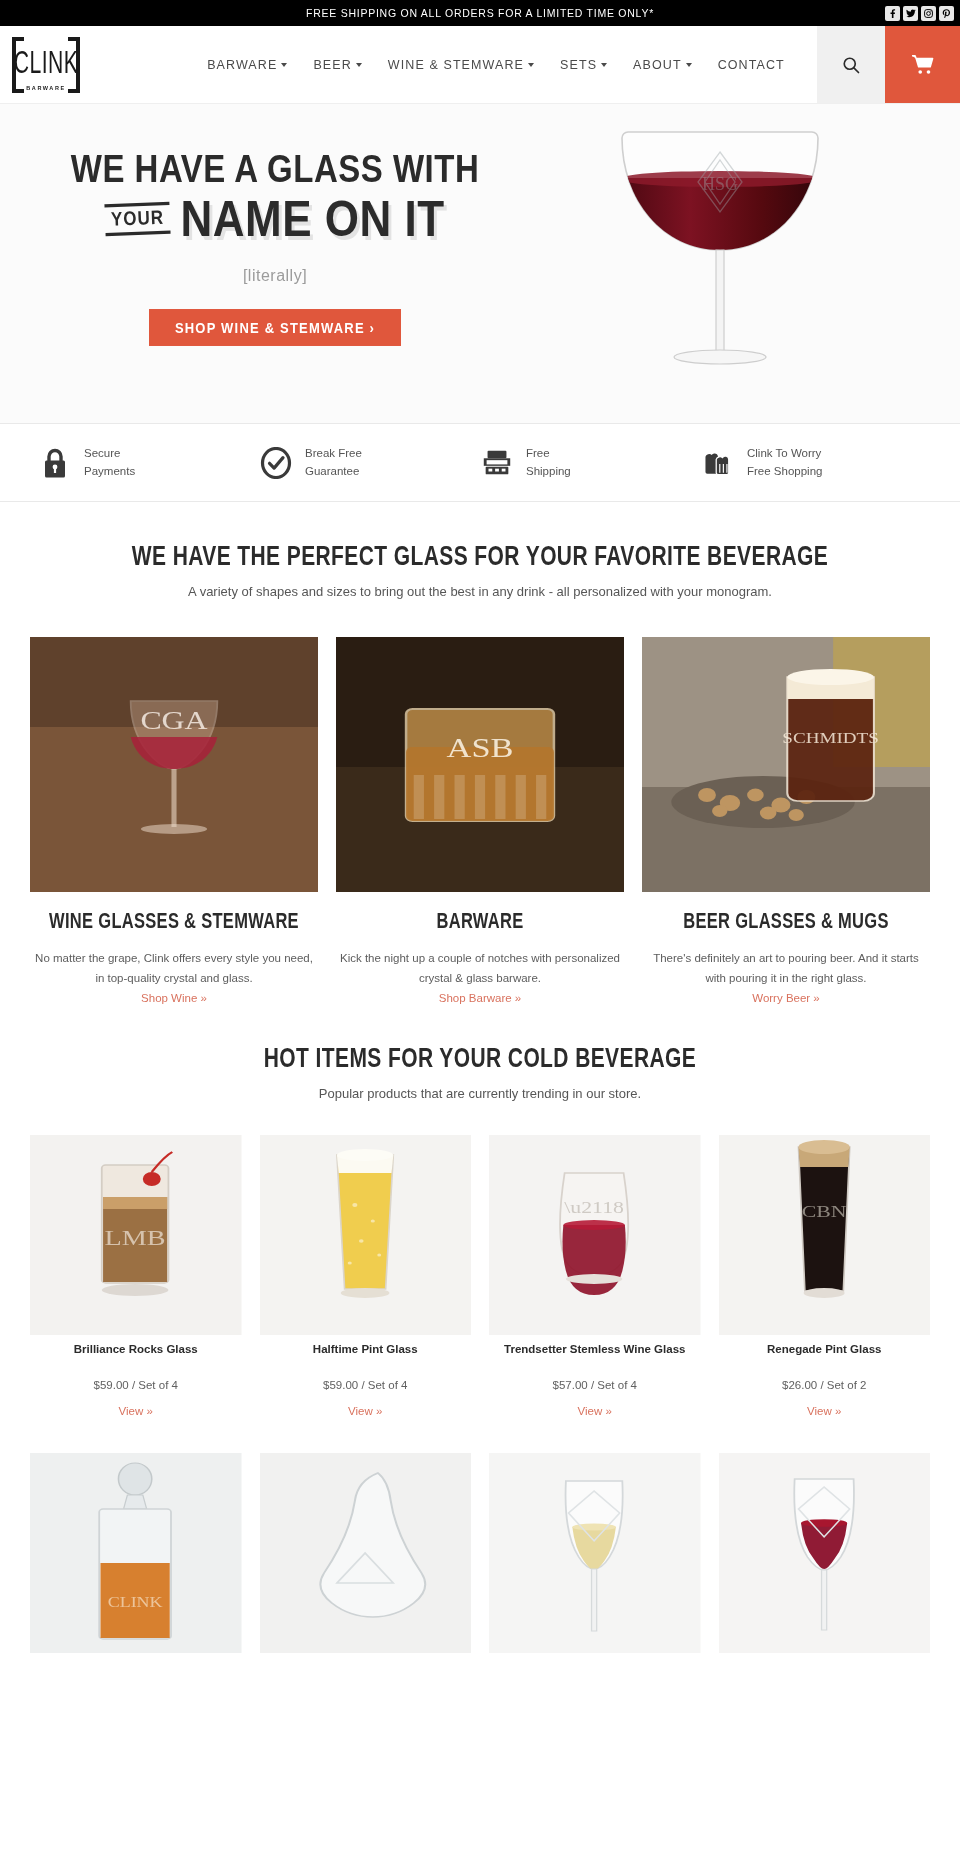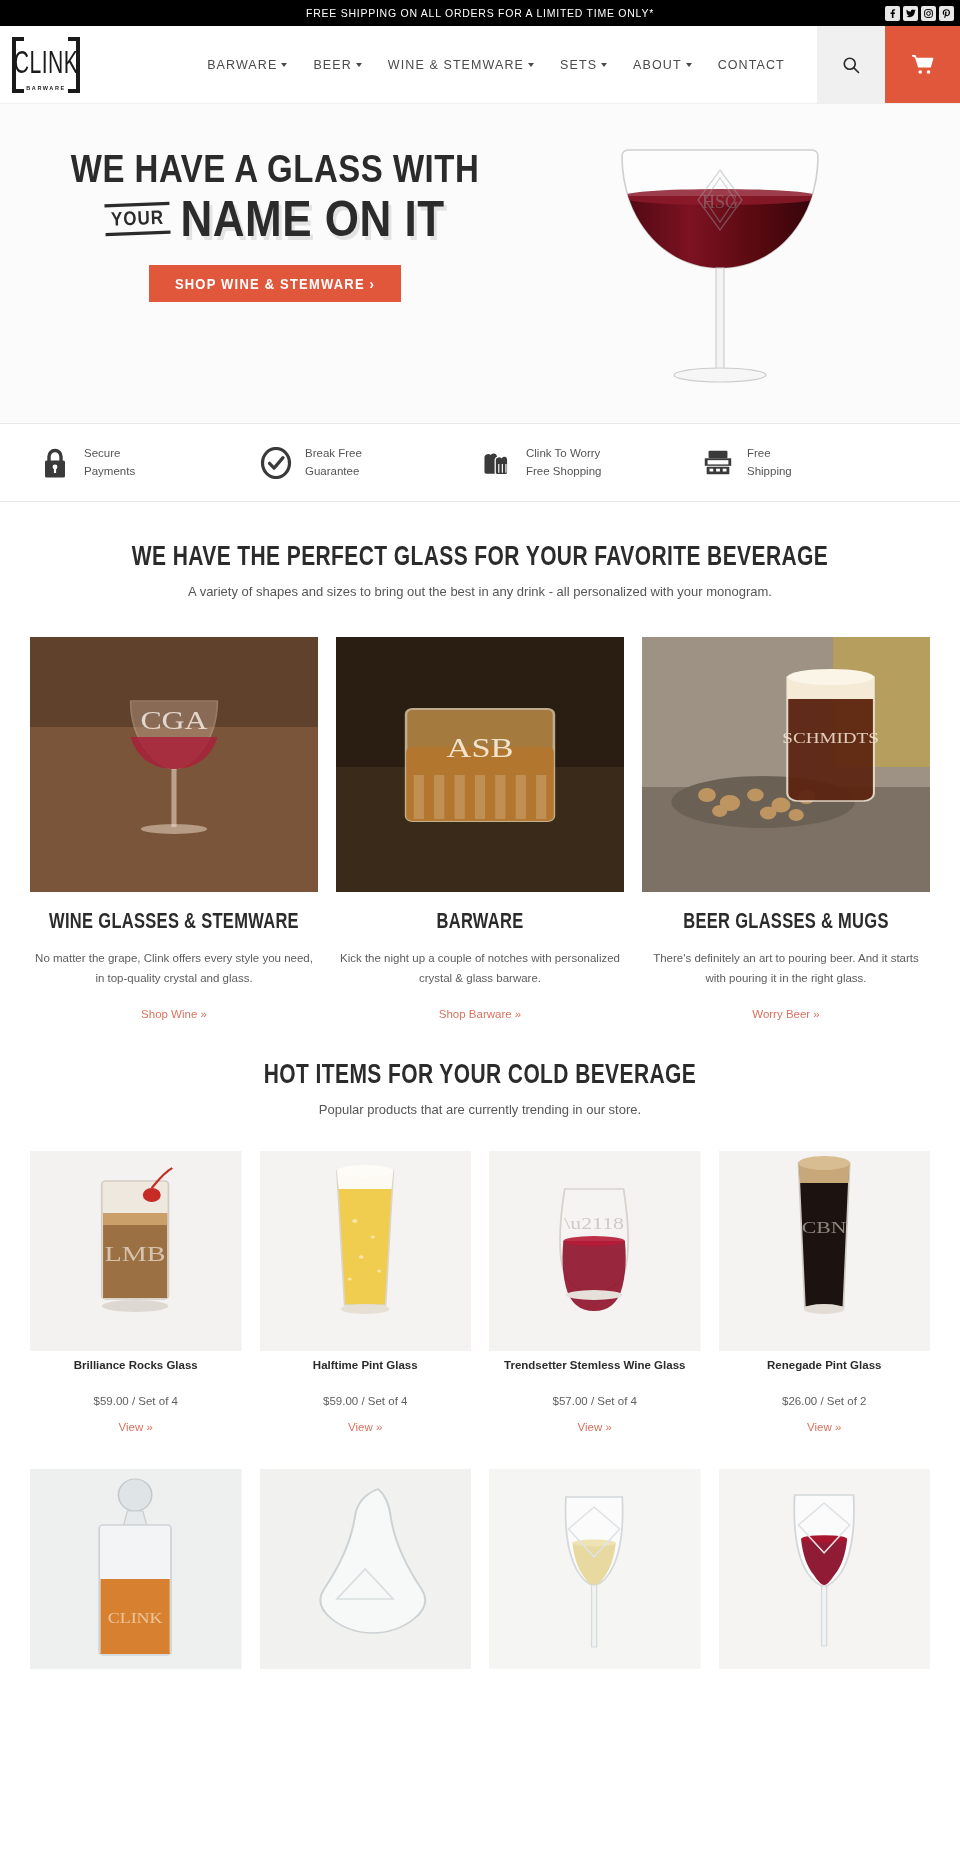--- a/index.html
+++ b/index.html
@@ -86,21 +86,21 @@
     transform:scaleY(1.15); line-height:1;
     text-shadow:3px 3px 0 #e3e3e3;
   }
   .hero-sub { margin-top:26px; font-size:16px; color:#9b9b9b; letter-spacing:.5px; }
   .hero-cta {
     display:inline-block; margin-top:26px; background:#e0573c; color:#fff;
     font-family:"Liberation Sans Narrow","Liberation Sans", sans-serif;
     font-size:13px; font-weight:bold; letter-spacing:1.2px; text-transform:uppercase;
     padding:9px 26px; cursor:pointer; transform:scaleY(1.12);
   }
-  .hero-art { position:absolute; right:110px; top:18px; width:260px; height:300px; }
+  .hero-art { position:absolute; right:110px; top:0; width:260px; height:300px; }
 
   
   .badges {
     height:78px; display:flex; align-items:center; background:#fff;
     border-bottom:1px solid #e9e9e9; padding:0 38px;
   }
   .badge { flex:1; display:flex; align-items:center; gap:12px; }
   .badge-ico { width:34px; height:34px; flex:none; display:flex; align-items:center; justify-content:center; }
   .badge-txt { font-size:11.5px; color:#555; line-height:1.55; }
 
@@ -118,21 +118,21 @@
   .cat-grid { display:flex; gap:18px; margin-top:38px; }
   .cat-card { flex:1; }
   .cat-img { width:100%; height:255px; border-radius:1px; }
   .cat-name {
     text-align:center; margin-top:19px;
     font-family:"Liberation Sans Narrow","Liberation Sans", sans-serif;
     font-size:16.5px; font-weight:bold; letter-spacing:.3px; color:#2b2b2b;
     text-transform:uppercase; transform:scaleY(1.3);
   }
   .cat-desc { text-align:center; margin-top:18px; font-size:11.5px; color:#5d5d5d; line-height:1.75; padding:0 4px; }
-  .cat-link { display:block; text-align:center; margin-top:20px; font-size:11.5px; color:#d9725e; cursor:pointer; }
+  .cat-link { display:block; text-align:center; margin-top:4px; font-size:11.5px; color:#d9725e; cursor:pointer; }
 
   
   .prod-grid { display:flex; gap:18px; margin-top:34px; }
   .prod-card { flex:1; }
   .prod-img { width:100%; height:200px; }
   .prod-name { text-align:center; margin-top:6px; font-size:11.5px; font-weight:bold; color:#2b2b2b; line-height:1.5; }
   .prod-price { text-align:center; margin-top:20px; font-size:11.5px; color:#606060; }
   .prod-view { text-align:center; margin-top:14px; font-size:11.5px; color:#d9725e; cursor:pointer; }
   .prod-row2 { margin-top:36px; }
 </style>
@@ -221,20 +221,21 @@
     </div>
   </header>
 
   <section class="hero">
     <div class="hero-copy">
       <div class="hero-l1">WE HAVE A GLASS WITH</div>
       <div class="hero-l2row">
         <span class="hero-your">YOUR</span>
         <span class="hero-l2">NAME ON IT</span>
       </div>
+      <div class="hero-sub">[literally]</div>
       <div class="hero-cta">SHOP WINE &amp; STEMWARE ›</div>
     </div>
 
     <div class="hero-art">
       <svg width="260" height="300" viewBox="0 0 260 300">
         <defs>
           <linearGradient id="wineG" x1="0" y1="0" x2="1" y2="0">
             <stop offset="0" stop-color="#4a0811"></stop>
               <stop offset="35%" stop-color="#7d1222"></stop>
             <stop offset="70%" stop-color="#55090f"></stop>
@@ -285,52 +286,52 @@
         </svg>
       </span>
       <span class="badge-txt">
         <span>Break Free</span><br>
         <span>Guarantee</span>
       </span>
     </div>
 
     <div class="badge">
       <span class="badge-ico">
+        <svg width="36" height="32" viewBox="0 0 36 32">
+          <rect x="8" y="3" width="20" height="8" rx="1" fill="#3a3a3a"></rect>
+          <path d="M4 11 h28 v8 H4z" fill="#3a3a3a"></path>
+          <rect x="7" y="13" width="22" height="4.5" fill="#fff"></rect>
+          <rect x="6" y="20" width="24" height="8" rx="1" fill="#3a3a3a"></rect>
+          <rect x="9" y="22" width="4" height="3" fill="#fff"></rect>
+          <rect x="16" y="22" width="4" height="3" fill="#fff"></rect>
+          <rect x="23" y="22" width="4" height="3" fill="#fff"></rect>
+        </svg>
+      </span>
+      <span class="badge-txt">
+        <span>Free</span><br>
+        <span>Shipping</span>
+      </span>
+    </div>
+
+    <div class="badge">
+      <span class="badge-ico">
         <svg width="38" height="32" viewBox="0 0 38 32">
           <path d="M5 9 c1-3 5-4 7-2 c2-3 7-2 7 2 v17 a2 2 0 0 1 -2 2 H7 a2 2 0 0 1 -2 -2z" fill="#3a3a3a"></path>
           <path d="M19 13 h4 a4 4 0 0 1 0 8 h-4" fill="none" stroke="#3a3a3a" stroke-width="2.4"></path>
           <path d="M17 12 c1-3 5-4 7-2 c2-3 7-2 7 2 v15 a2 2 0 0 1 -2 2 H19 a2 2 0 0 1 -2 -2z" fill="#3a3a3a" stroke="#fff" stroke-width="1.4"></path>
           <g stroke="#fff" stroke-width="1.3">
             <line x1="21" y1="17" x2="21" y2="27"></line>
               <line x1="25" y1="17" x2="25" y2="27"></line>
               <line x1="29" y1="17" x2="29" y2="27"></line>
           </g>
         </svg>
       </span>
       <span class="badge-txt">
         <span>Clink To Worry</span><br>
         <span>Free Shopping</span>
-      </span>
-    </div>
-
-    <div class="badge">
-      <span class="badge-ico">
-        <svg width="36" height="32" viewBox="0 0 36 32">
-          <rect x="8" y="3" width="20" height="8" rx="1" fill="#3a3a3a"></rect>
-          <path d="M4 11 h28 v8 H4z" fill="#3a3a3a"></path>
-          <rect x="7" y="13" width="22" height="4.5" fill="#fff"></rect>
-          <rect x="6" y="20" width="24" height="8" rx="1" fill="#3a3a3a"></rect>
-          <rect x="9" y="22" width="4" height="3" fill="#fff"></rect>
-          <rect x="16" y="22" width="4" height="3" fill="#fff"></rect>
-          <rect x="23" y="22" width="4" height="3" fill="#fff"></rect>
-        </svg>
-      </span>
-      <span class="badge-txt">
-        <span>Free</span><br>
-        <span>Shipping</span>
       </span>
     </div>
 
   </section>
 
   <section class="section">
     <h2 class="sec-title">WE HAVE THE PERFECT GLASS FOR YOUR FAVORITE BEVERAGE</h2>
     <p class="sec-sub">A variety of shapes and sizes to bring out the best in any drink - all personalized with your monogram.</p>
 
     <div class="cat-grid">

